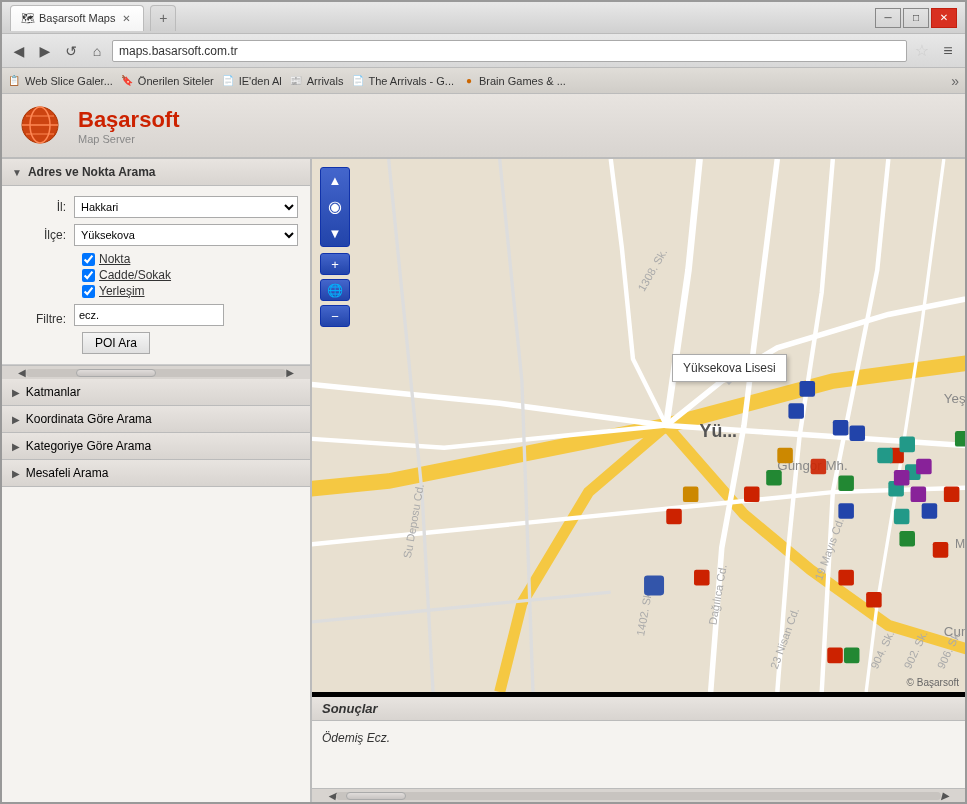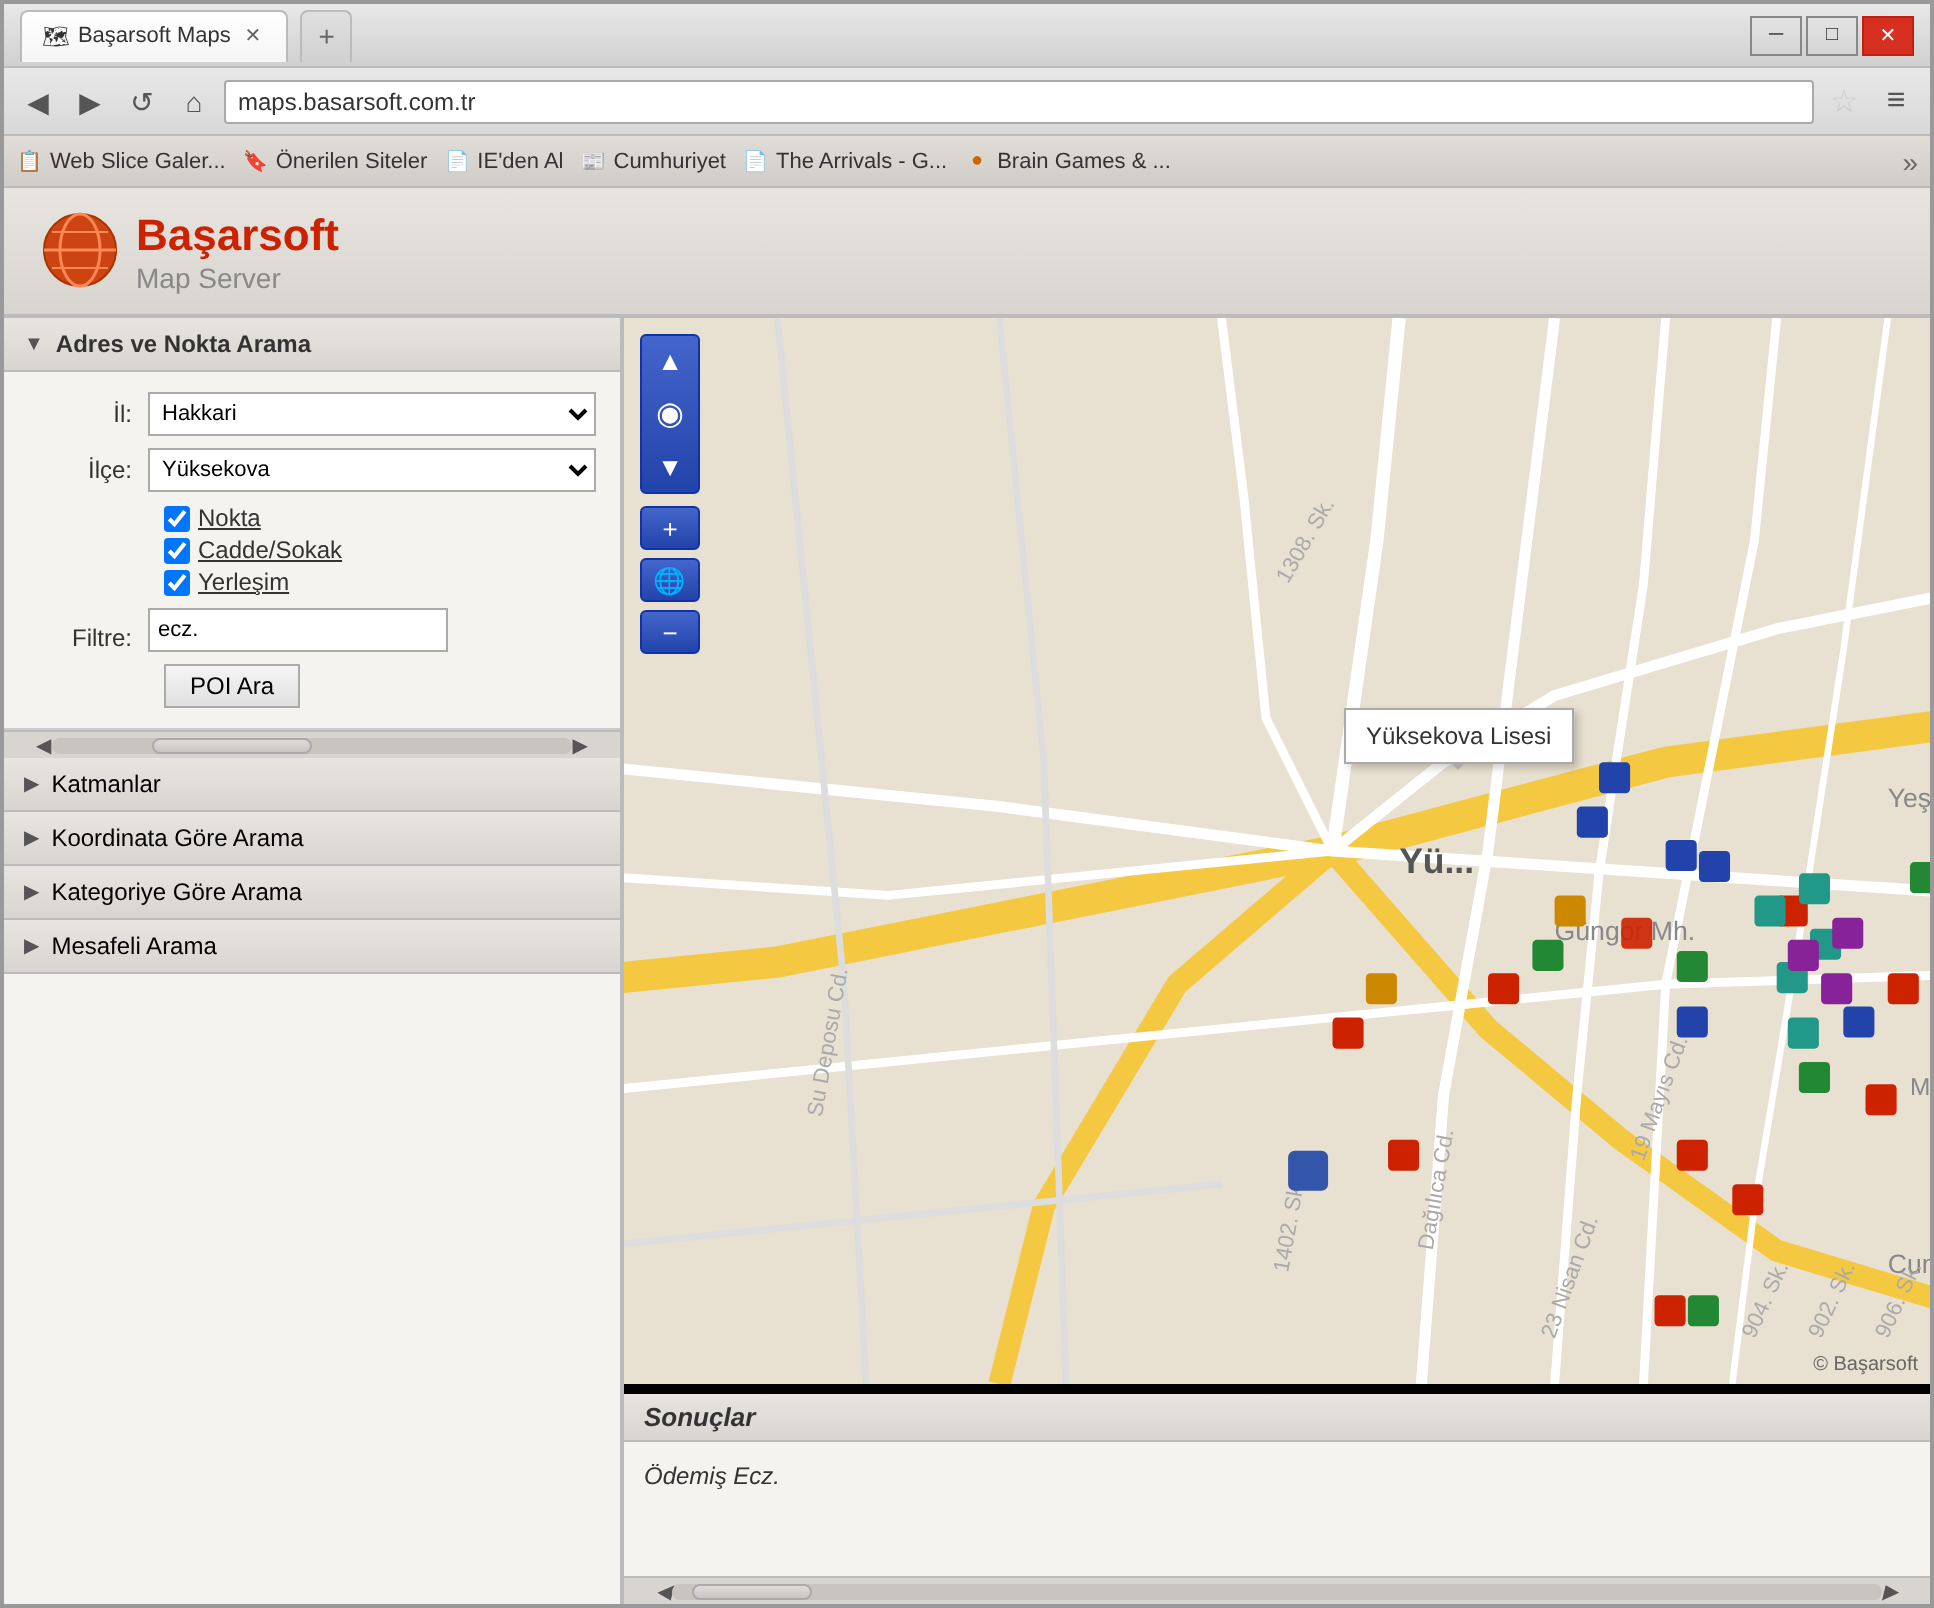--- a/index.html
+++ b/index.html
@@ -25,25 +25,25 @@
 
     .bookmarks-bar { background: linear-gradient(to bottom, #e0ddd8, #d0cdc8); height: 26px; display: flex; align-items: center; padding: 0 6px; gap: 8px; border-bottom: 1px solid #bbb; overflow: hidden; }
     .bookmark { display: flex; align-items: center; gap: 3px; font-size: 11px; color: #333; cursor: pointer; white-space: nowrap; }
     .bookmark-icon { width: 14px; height: 14px; display: flex; align-items: center; justify-content: center; font-size: 10px; }
     .bookmark-more { color: #666; font-size: 14px; margin-left: auto; cursor: pointer; }
 
     
     .app-content { flex: 1; display: flex; flex-direction: column; overflow: hidden; background: #f0ede8; }
 
     .app-header { height: 65px; background: linear-gradient(to bottom, #e8e4e0, #d8d4d0); display: flex; align-items: center; padding: 0 16px; border-bottom: 2px solid #bbb; }
-    .logo-area { display: flex; align-items: center; }
+    .logo-area { display: flex; align-items: center; gap: 10px; }
     .logo-icon { width: 50px; height: 45px; }
     .logo-text { display: flex; flex-direction: column; }
     .logo-name { color: #cc2200; font-size: 22px; font-weight: bold; font-family: Arial; }
-    .logo-sub { color: #888; font-size: 14px; }
+    .logo-sub { color: #888; font-size: 11px; }
 
     .main-area { flex: 1; display: flex; overflow: hidden; }
 
     
     .left-panel { width: 310px; min-width: 310px; background: #f5f3f0; border-right: 2px solid #bbb; display: flex; flex-direction: column; overflow: hidden; }
 
     .panel-section { border-bottom: 1px solid #ccc; }
     .panel-header { background: linear-gradient(to bottom, #e8e4e0, #d8d4d0); padding: 6px 10px; display: flex; align-items: center; gap: 6px; cursor: pointer; border-bottom: 1px solid #bbb; }
     .panel-toggle { color: #555; font-size: 10px; }
     .panel-title { font-size: 12px; color: #333; font-weight: bold; }
@@ -135,21 +135,21 @@
     <div class="bookmark">
       <span class="bookmark-icon" style="color:#cc6600;">🔖</span>
       <span>Önerilen Siteler</span>
     </div>
     <div class="bookmark">
       <span class="bookmark-icon">📄</span>
       <span>IE'den Al</span>
     </div>
     <div class="bookmark">
       <span class="bookmark-icon">📰</span>
-      <span>Cumhuriyet</span>
+      <span>Arrivals</span>
     </div>
     <div class="bookmark">
       <span class="bookmark-icon">📄</span>
       <span>The Arrivals - G...</span>
     </div>
     <div class="bookmark">
       <span class="bookmark-icon" style="color:#cc6600;">●</span>
       <span>Brain Games &amp; ...</span>
     </div>
     <div class="bookmark-more">»</div>

